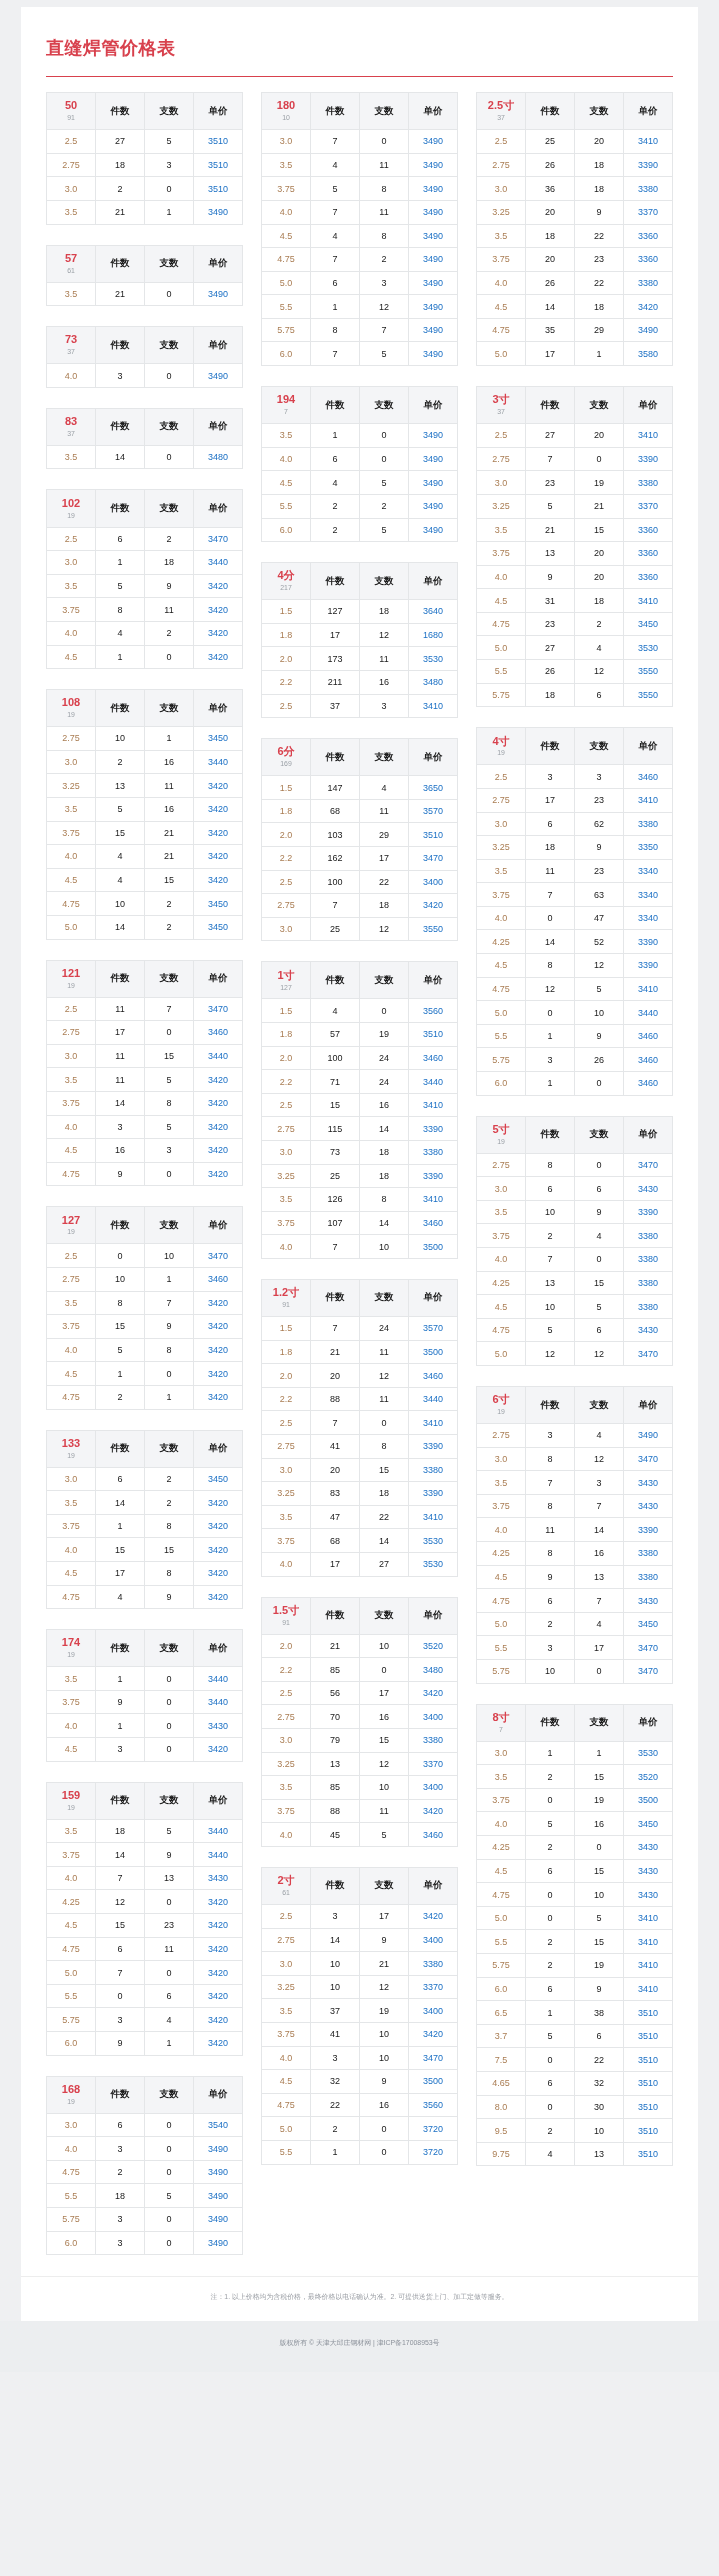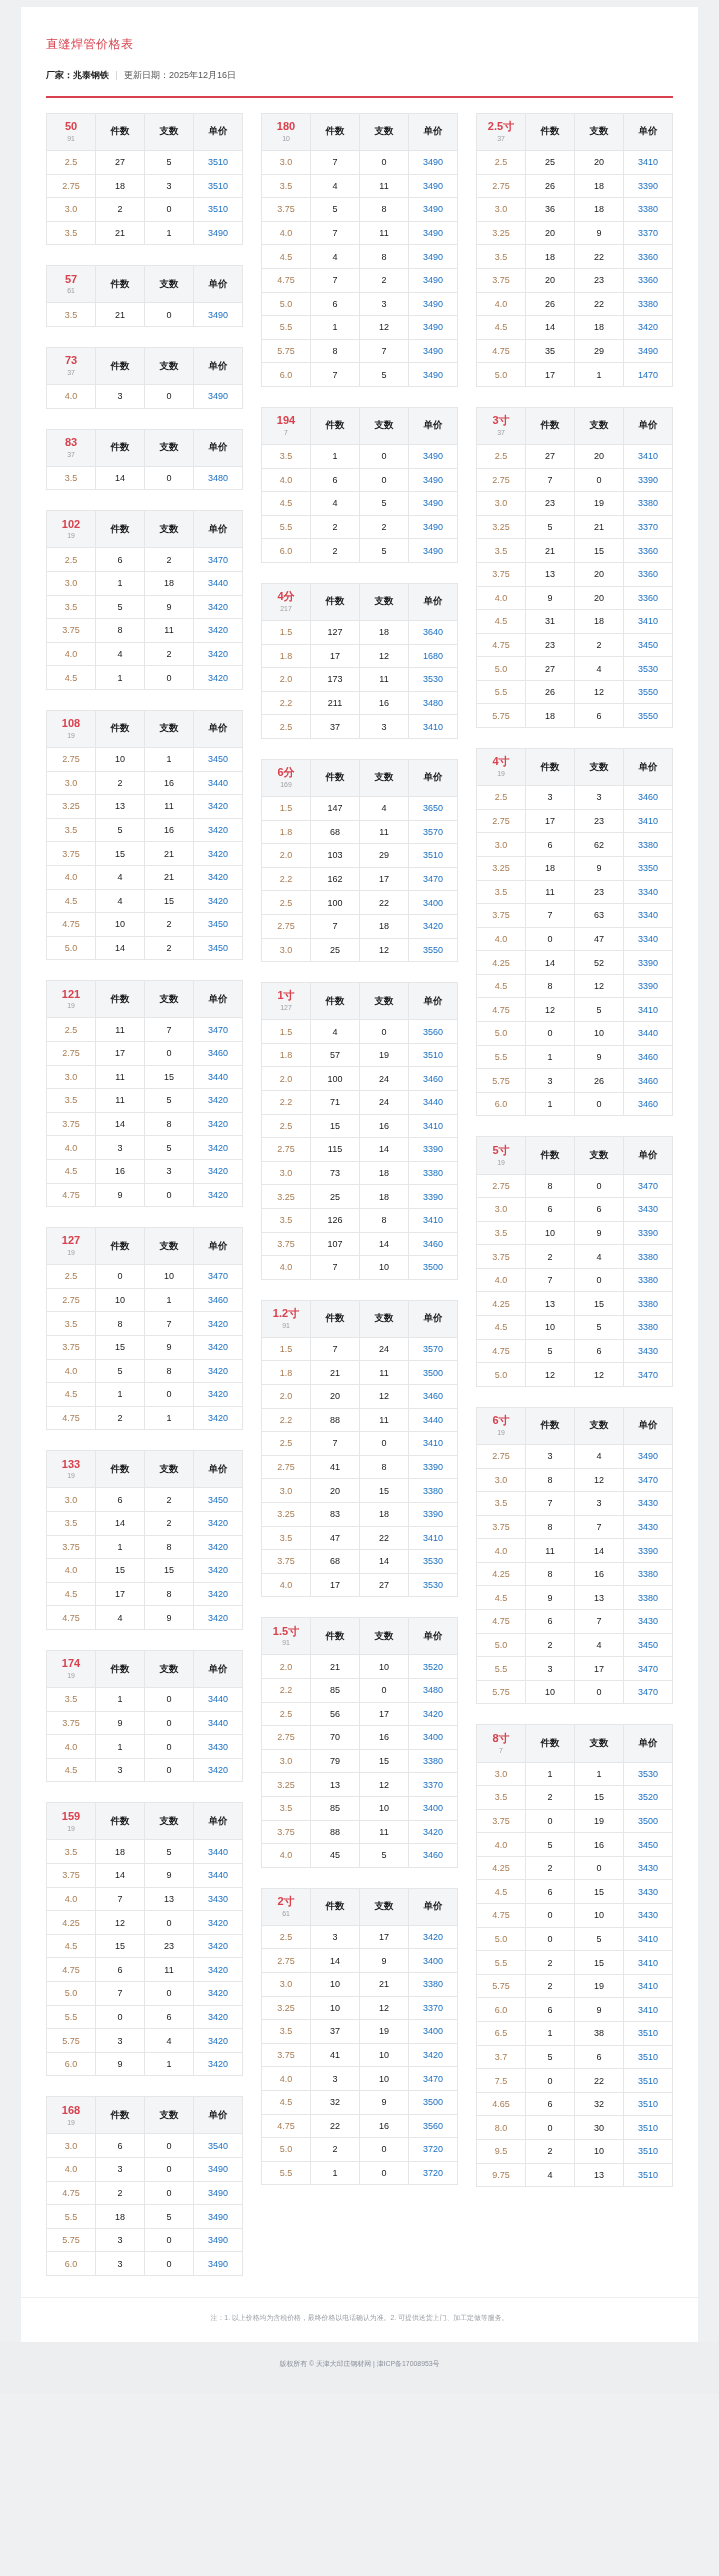--- a/index.html
+++ b/index.html
@@ -18,22 +18,22 @@
     font-family:"Liberation Sans","DejaVu Sans",sans-serif;
     color:#333;
   }
   .page{
     background:#ffffff;
     margin:7.4px 21px 0 21px;
     padding:22px 25px 5.3px 25px;
   }
   .page-title{
     color:var(--accent);
-    font-size:12px;
-    font-weight:normal;
+    font-size:18px;
+    font-weight:bold;
     margin:6.3px 0 16px 0;
     letter-spacing:0.5px;
   }
   .meta-line{
     font-size:9px;
     color:#555;
     margin:10.5px 0;
   }
   .meta-line .b{font-weight:bold;color:#222;}
   .meta-sep{color:#c9ccd1;margin:0 6.3px;font-weight:normal;}
@@ -95,21 +95,20 @@
   }
 </style>
 </head>
 <body>
 
 <div class="page">
 
   <header>
     <h1 class="page-title">直缝焊管价格表</h1>
 
-    <p class="meta-line"><span class="b">厂家：</span><span class="b">兆泰钢铁</span><span class="meta-sep">|</span><span>更新日期：</span><span>2025年12月16日</span></p>
 
 
 
     <div class="red-rule"></div>
   </header>
 
   <main class="grid">
     <div class="col" id="col-1">
         <table class="price-table">
           <thead>
@@ -1271,21 +1270,21 @@
             <tr>
               <td class="thick">4.75</td>
               <td class="qty">35</td>
               <td class="qty">29</td>
               <td class="price">3490</td>
             </tr>
             <tr>
               <td class="thick">5.0</td>
               <td class="qty">17</td>
               <td class="qty">1</td>
-              <td class="price">1470</td>
+              <td class="price">3580</td>
             </tr>
           </tbody>
         </table>
         <table class="price-table">
           <thead>
             <tr>
               <th class="size-cell">
                 <span class="size">3寸</span>
                 <span class="sub">37</span>
               </th>

